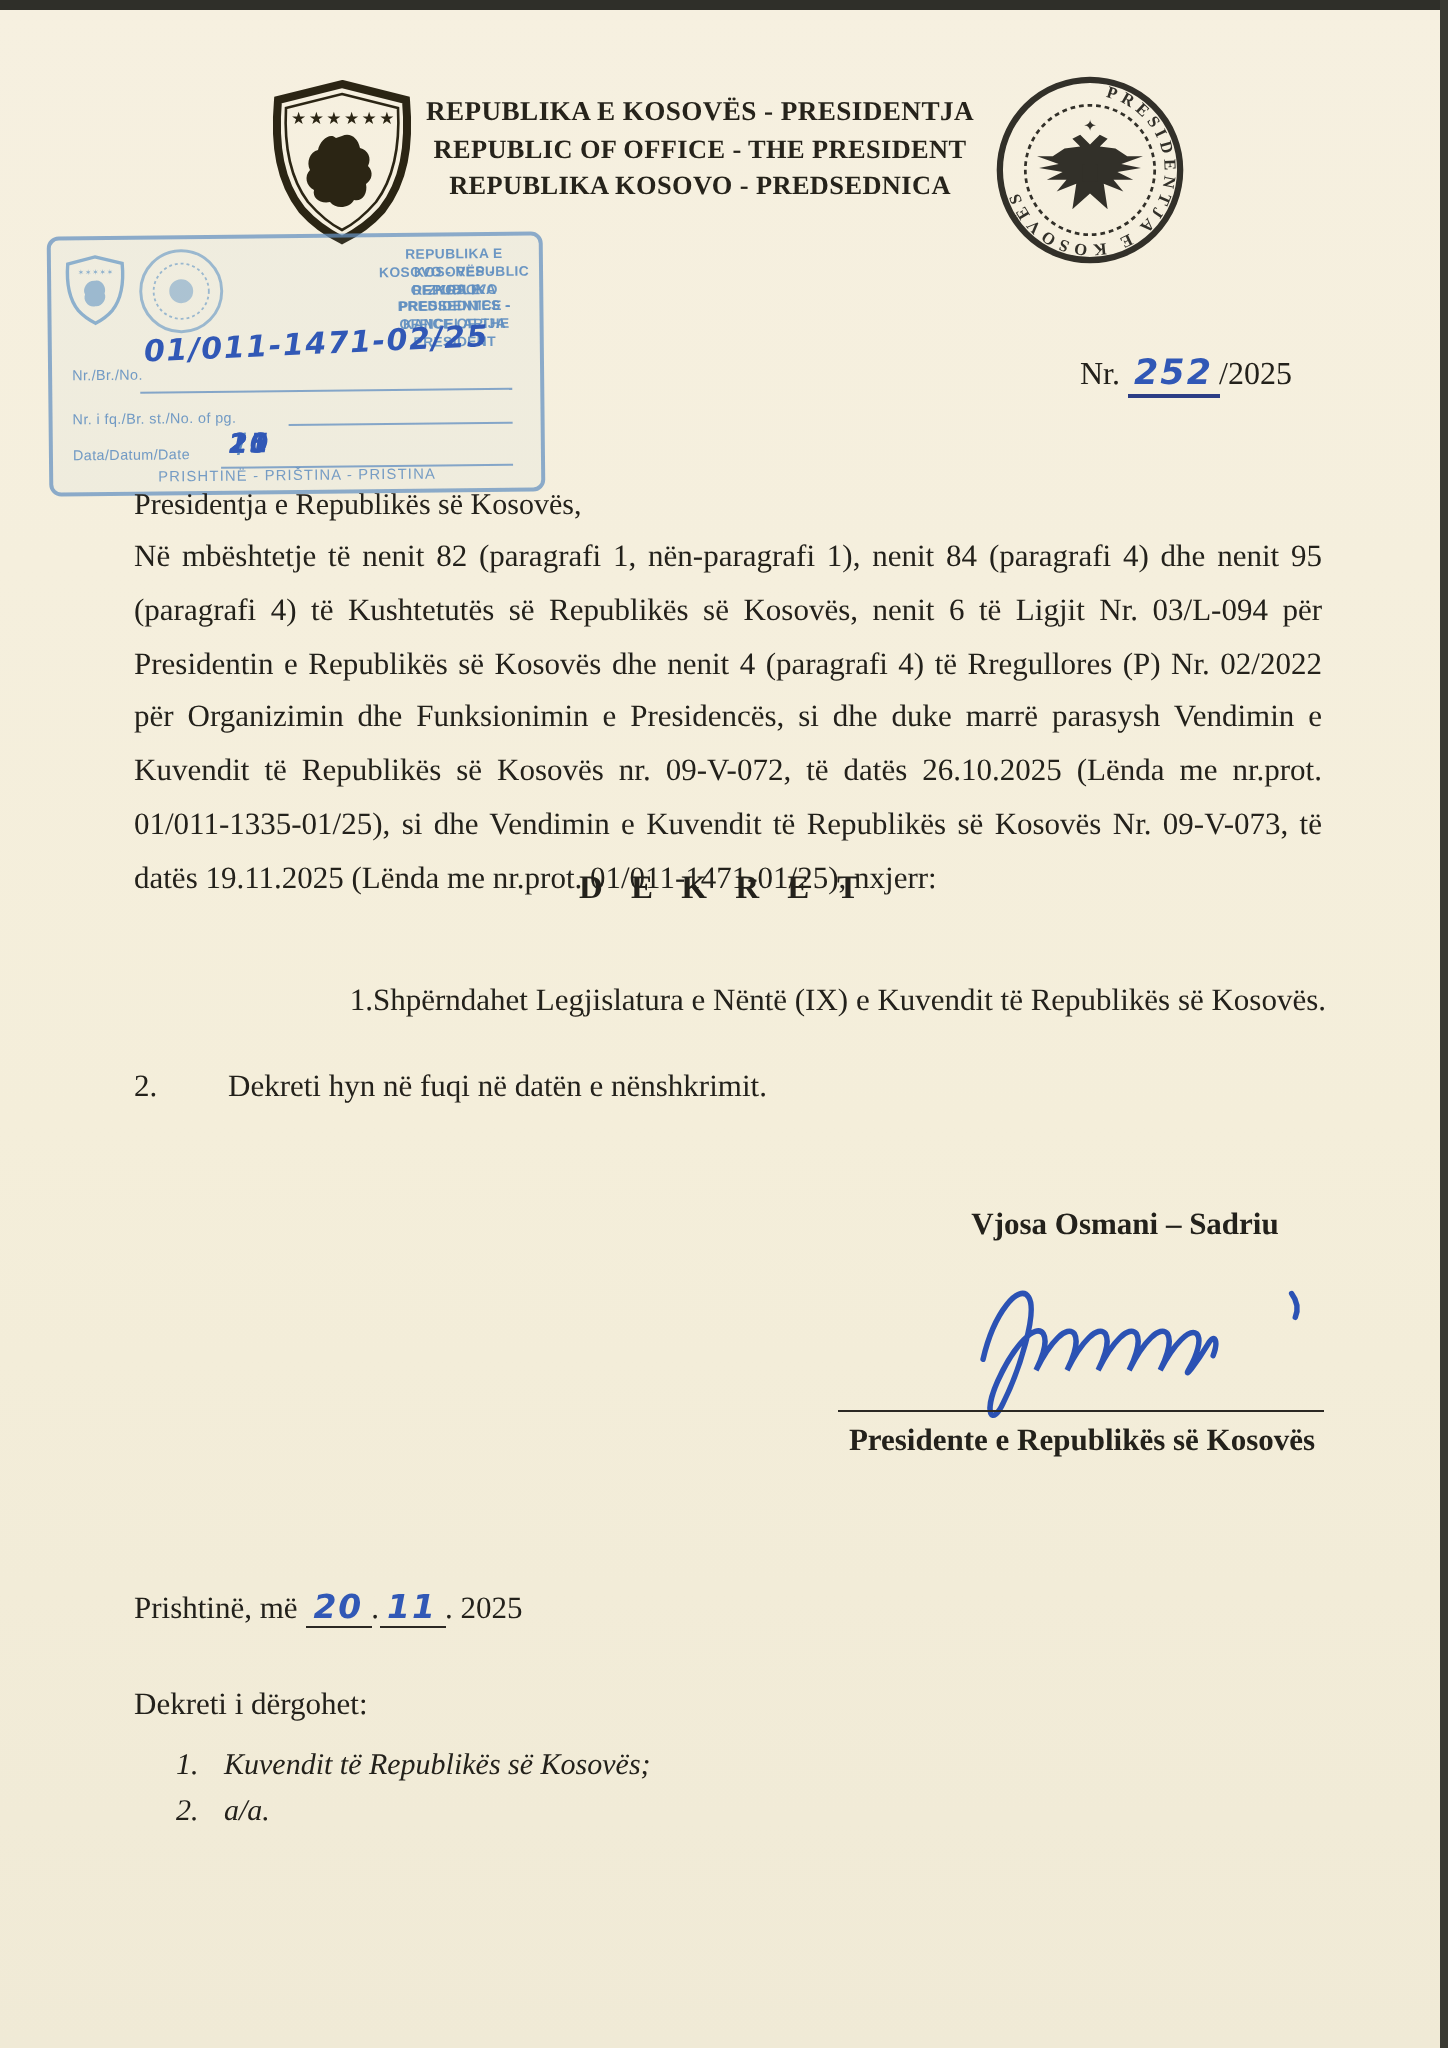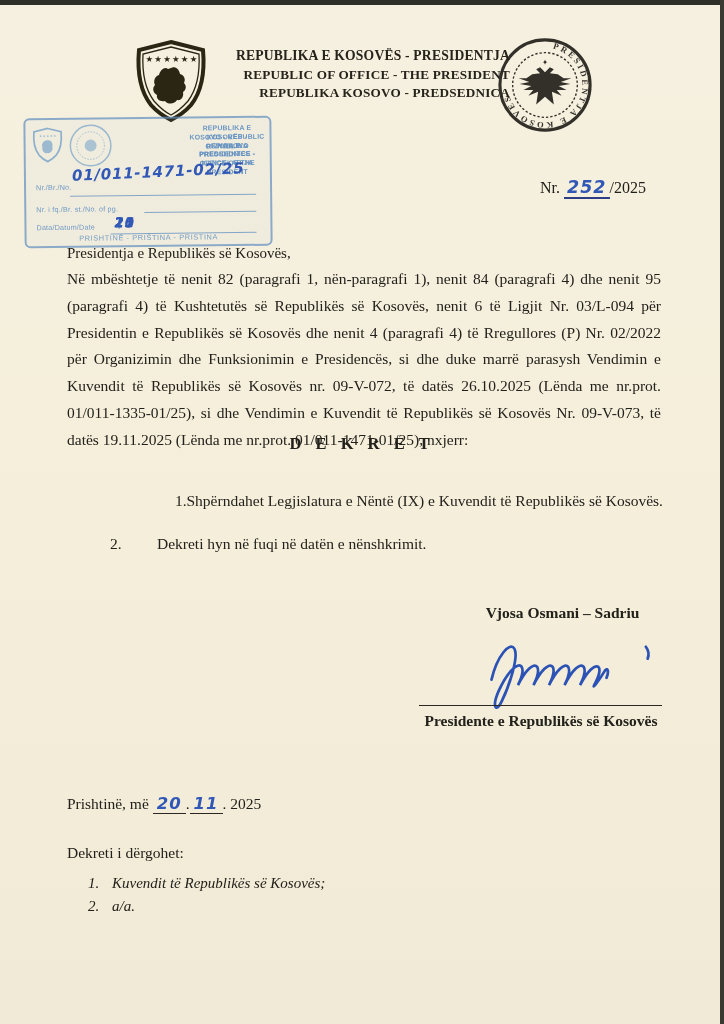--- a/index.html
+++ b/index.html
@@ -7,21 +7,21 @@
     position:relative; width:724px; height:1024px; overflow:hidden;
     background:linear-gradient(180deg,#f6f0e0 0%,#f4eeda 55%,#f0ead6 100%);
     font-family:"Liberation Serif", serif; color:#23211b;
   }
   
   .edge-top{position:absolute;left:0;top:0;width:100%;height:5px;background:#2f2f29;}
   .edge-right{position:absolute;right:0;top:0;width:4px;height:100%;background:#3a3a33;}
 
   
   .emblem{position:absolute;left:131px;top:39px;width:80px;height:84px;}
-  .header-text{position:absolute;left:190px;top:47px;width:320px;text-align:right;
+  .header-text{position:absolute;left:190px;top:47px;width:320px;text-align:center;
     font-weight:bold;font-size:13.6px;line-height:18.6px;letter-spacing:.2px;color:#26231b;}
   .header-text .l2,.header-text .l3{font-weight:bold;font-size:13.2px;}
   .seal{position:absolute;left:496px;top:36px;width:98px;height:98px;opacity:.93;}
 
   
   .stamp{position:absolute;left:24px;top:117px;width:244px;height:126px;
     border:2px solid rgba(100,145,192,.72);border-radius:6px;transform:rotate(-.6deg);
     background:rgba(170,200,228,.07);font-family:"Liberation Sans",sans-serif;}
   .stamp *{position:absolute;}
   .stamp-shield{left:5px;top:6px;width:34px;height:38px;opacity:.75;}
@@ -45,21 +45,21 @@
   .doc-number{position:absolute;left:540px;top:177px;font-size:16px;}
   .doc-number .hand{font-size:17.5px;border-bottom:2px solid #2c3e85;padding:0 3px;letter-spacing:1px;}
 
   
   .salutation{position:absolute;left:67px;top:245px;font-size:15px;}
   .preamble{position:absolute;left:67px;top:266px;width:594px;text-align:justify;
     font-size:15.5px;line-height:26.8px;}
   .decree-title{position:absolute;left:0;top:434px;width:724px;text-align:center;
     font-weight:bold;font-size:16.5px;letter-spacing:5px;}
   .article{position:absolute;left:67px;width:596px;font-size:15.5px;}
-  .a1{top:492px;text-align:right;} .a2{top:535px;margin-left:43px;}
+  .a1{top:492px;text-align:right;} .a2{top:535px;}
   .article .num{display:inline-block;width:47px;}
 
   
   .sig-name{position:absolute;left:455px;top:604px;width:215px;text-align:center;
     font-weight:bold;font-size:15.5px;}
   .sig-svg{position:absolute;left:468px;top:634px;width:205px;height:84px;}
   .sig-line{position:absolute;left:419px;top:705px;width:243px;border-top:1.5px solid #2b2823;}
   .sig-title{position:absolute;left:401px;top:712px;width:280px;text-align:center;
     font-weight:bold;font-size:15.5px;}
 

